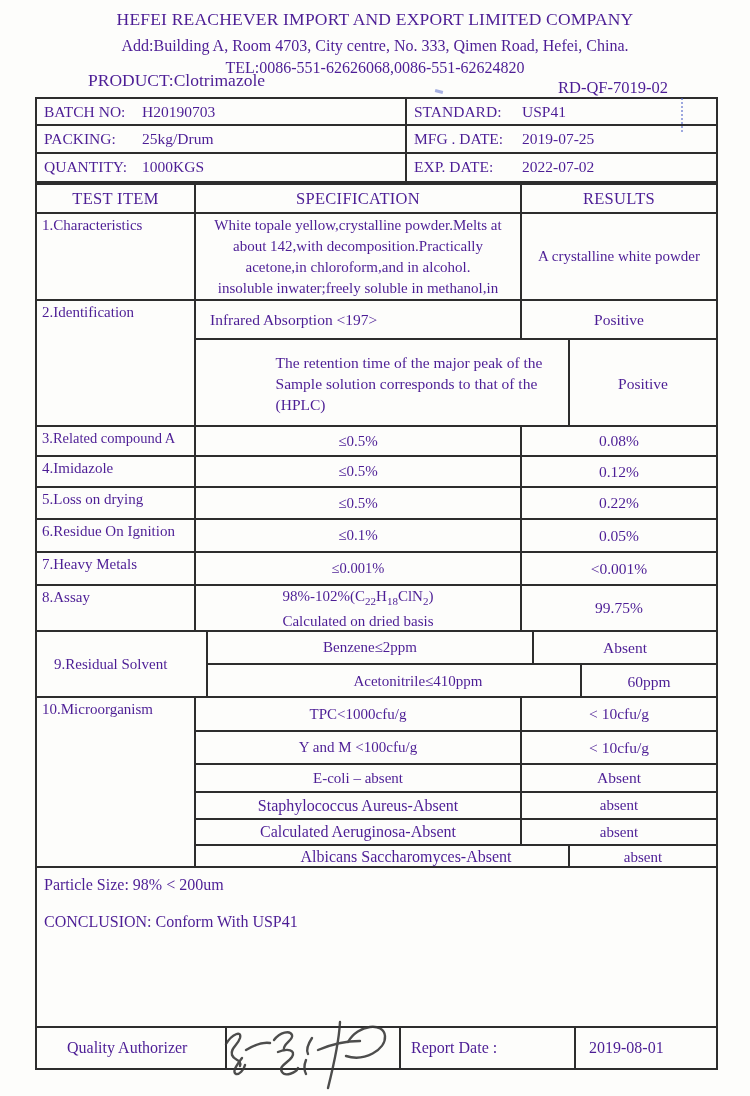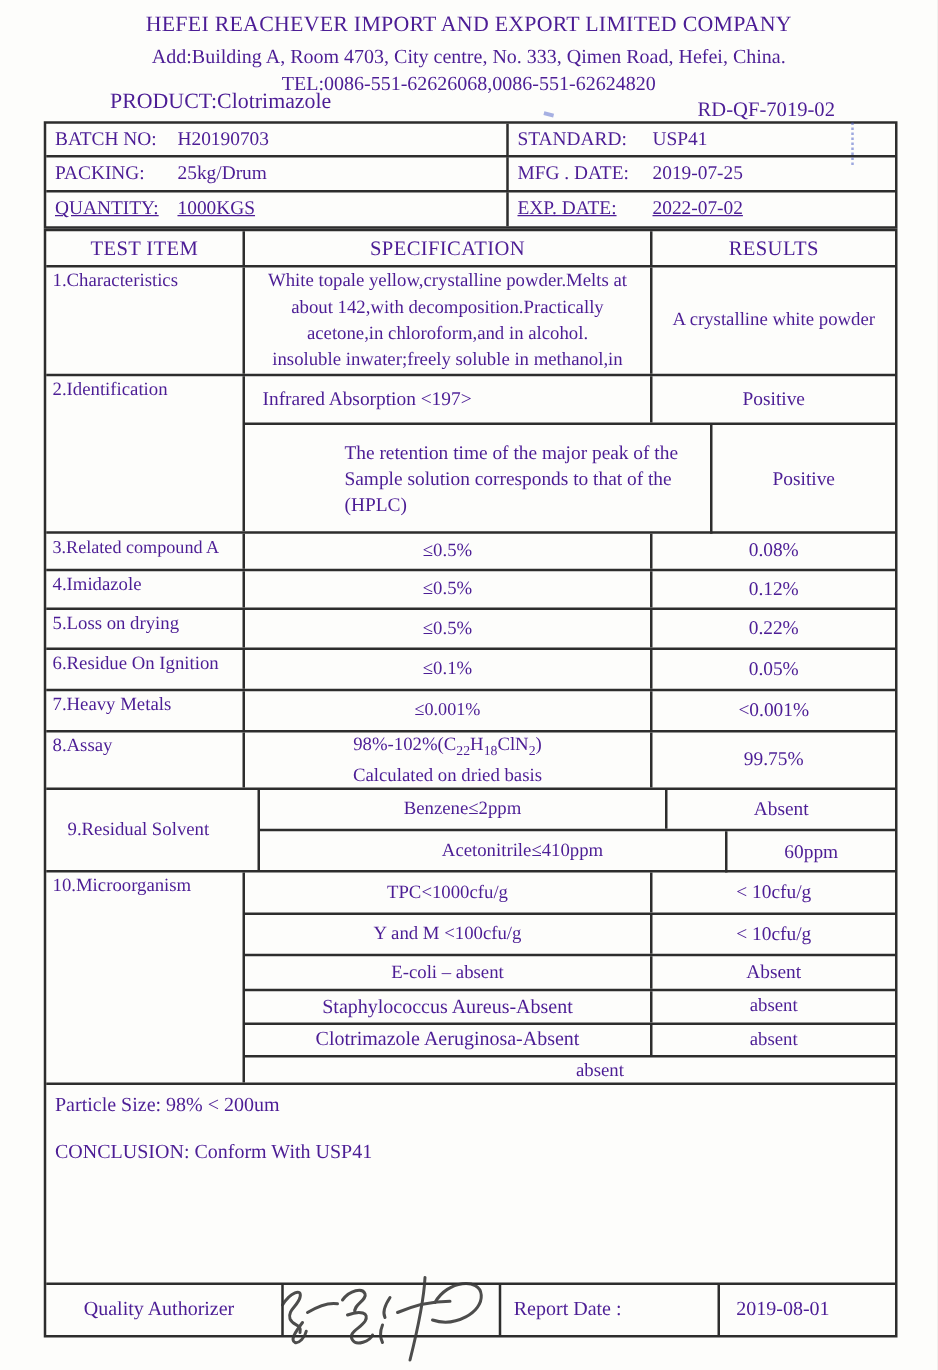--- a/index.html
+++ b/index.html
@@ -20,21 +20,21 @@
 
   
   .batch{
     position:absolute;left:35px;top:97px;width:683px;height:86px;
     box-sizing:border-box;border:2px solid #2d2d2d;
     display:grid;grid-template-columns:370px 1fr;grid-template-rows:1fr 1fr 1fr;
     font-size:15.5px;
   }
   .bcell{display:flex;align-items:center;padding-left:7px;border-bottom:2px solid #2d2d2d;box-sizing:border-box;}
   .bcell.l{border-right:2px solid #2d2d2d;}
-  .bcell.last{border-bottom:none;text-decoration:underline;}
+  .bcell.last{border-bottom:none;}
   .bcell .lbl{display:inline-block;width:98px;}
   .bcell.r .lbl{width:108px;}
 
   
   .mt{
     position:absolute;left:35px;top:183px;width:683px;
     box-sizing:border-box;border:2px solid #2d2d2d;
     font-size:15px;
   }
   .tr{display:flex;box-sizing:border-box;border-bottom:2px solid #2d2d2d;}
@@ -216,24 +216,25 @@
         </div>
         <div class="sub h28">
           <div class="s2">E-coli – absent</div>
           <div class="s3">Absent</div>
         </div>
         <div class="sub h27">
           <div class="s2 bigname">Staphylococcus Aureus-Absent</div>
           <div class="s3" style="font-size:15px;">absent</div>
         </div>
         <div class="sub h26">
-          <div class="s2 bigname">Clotrimazole Aeruginosa-Absent</div>
+          <div class="s2 bigname">Calculated Aeruginosa-Absent</div>
           <div class="s3" style="font-size:15px;">absent</div>
         </div>
         <div class="sub h22 last">
+          <div class="s2 bigname">Albicans Saccharomyces-Absent</div>
           <div class="s3" style="font-size:15px;">absent</div>
         </div>
       </div>
     </div>
 
     <div class="tr h160">
       <div class="pblock">
         <div class="pline">Particle Size: 98% &lt; 200um</div>
         <div class="cline">CONCLUSION: Conform With USP41</div>
       </div>

